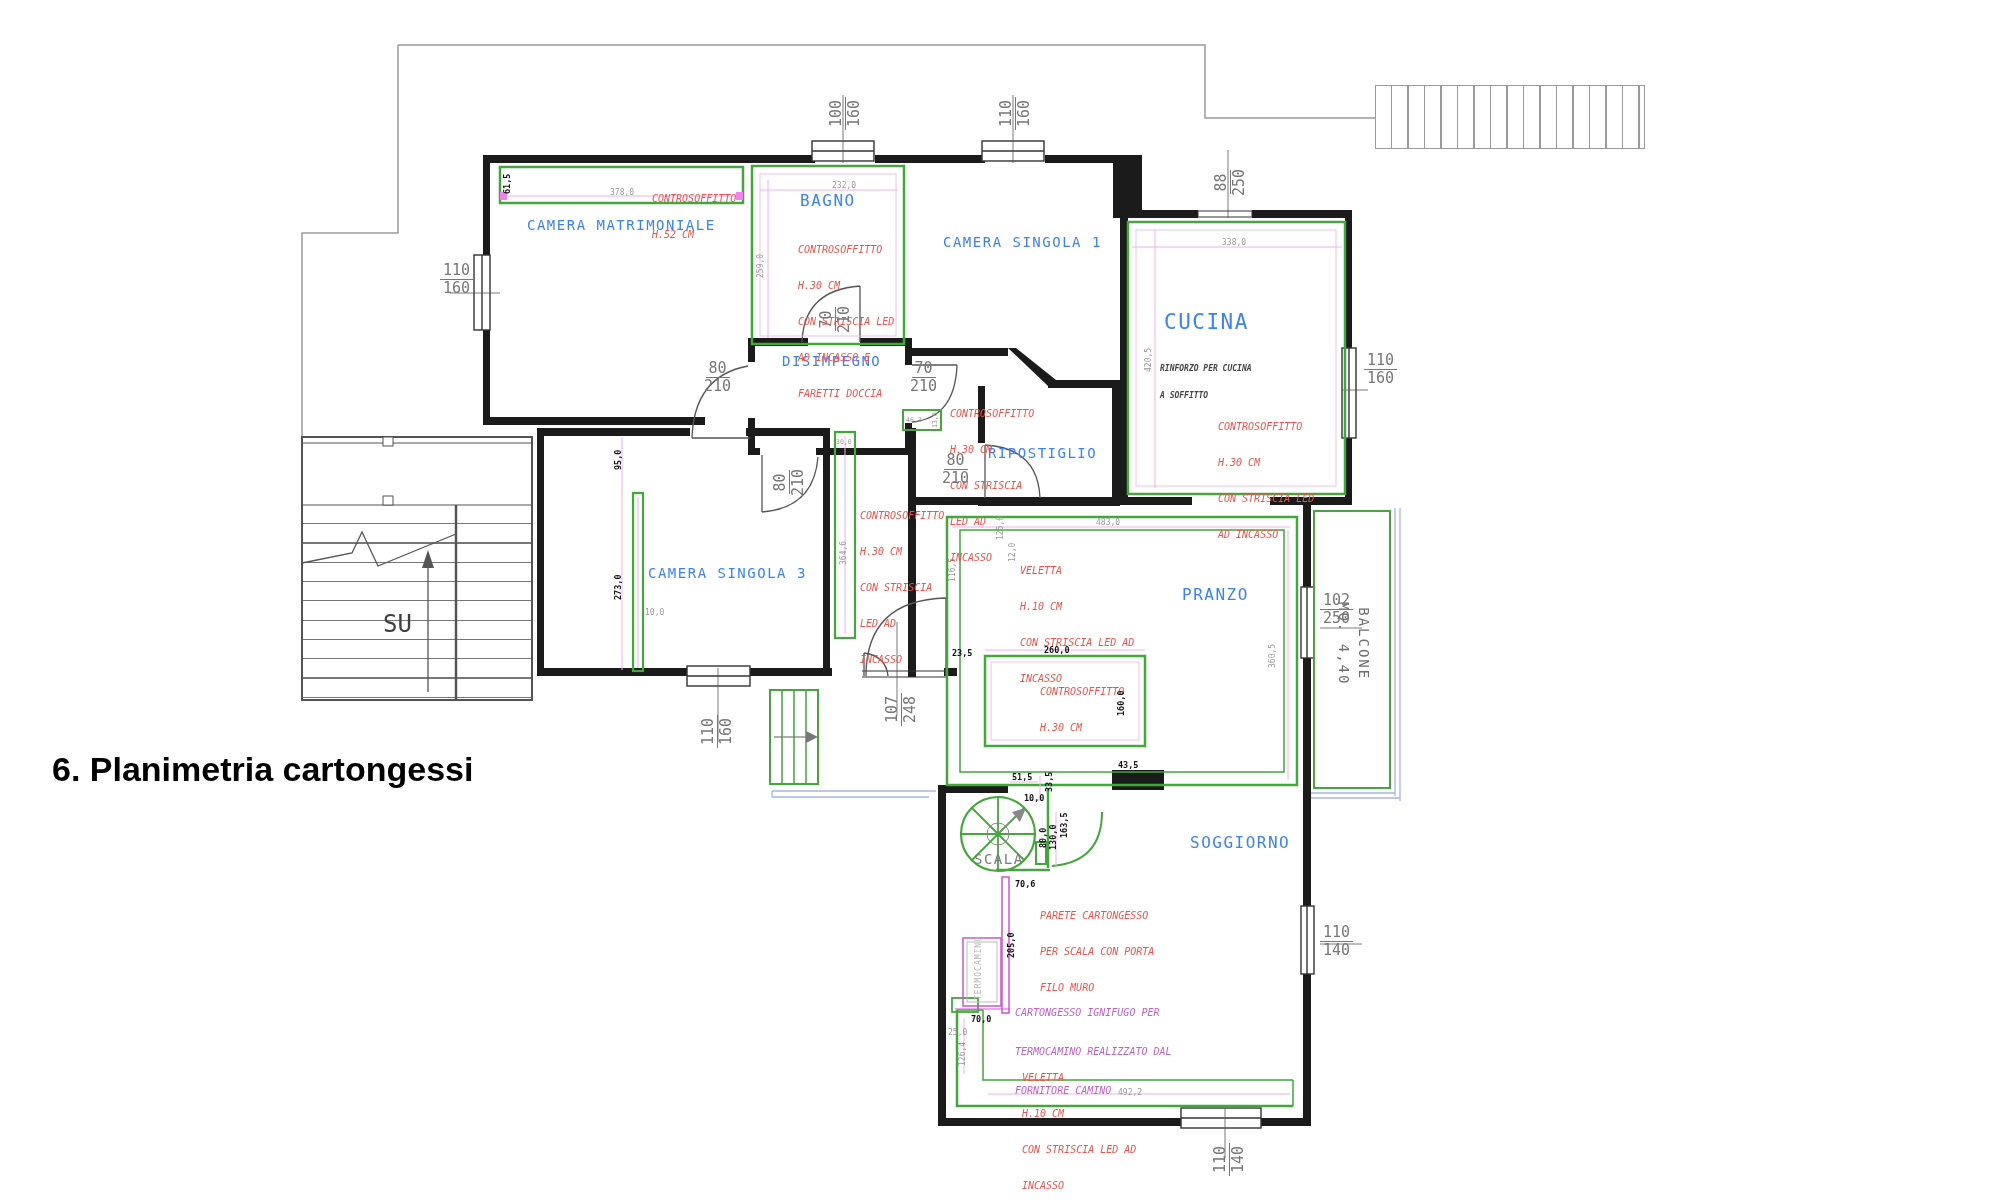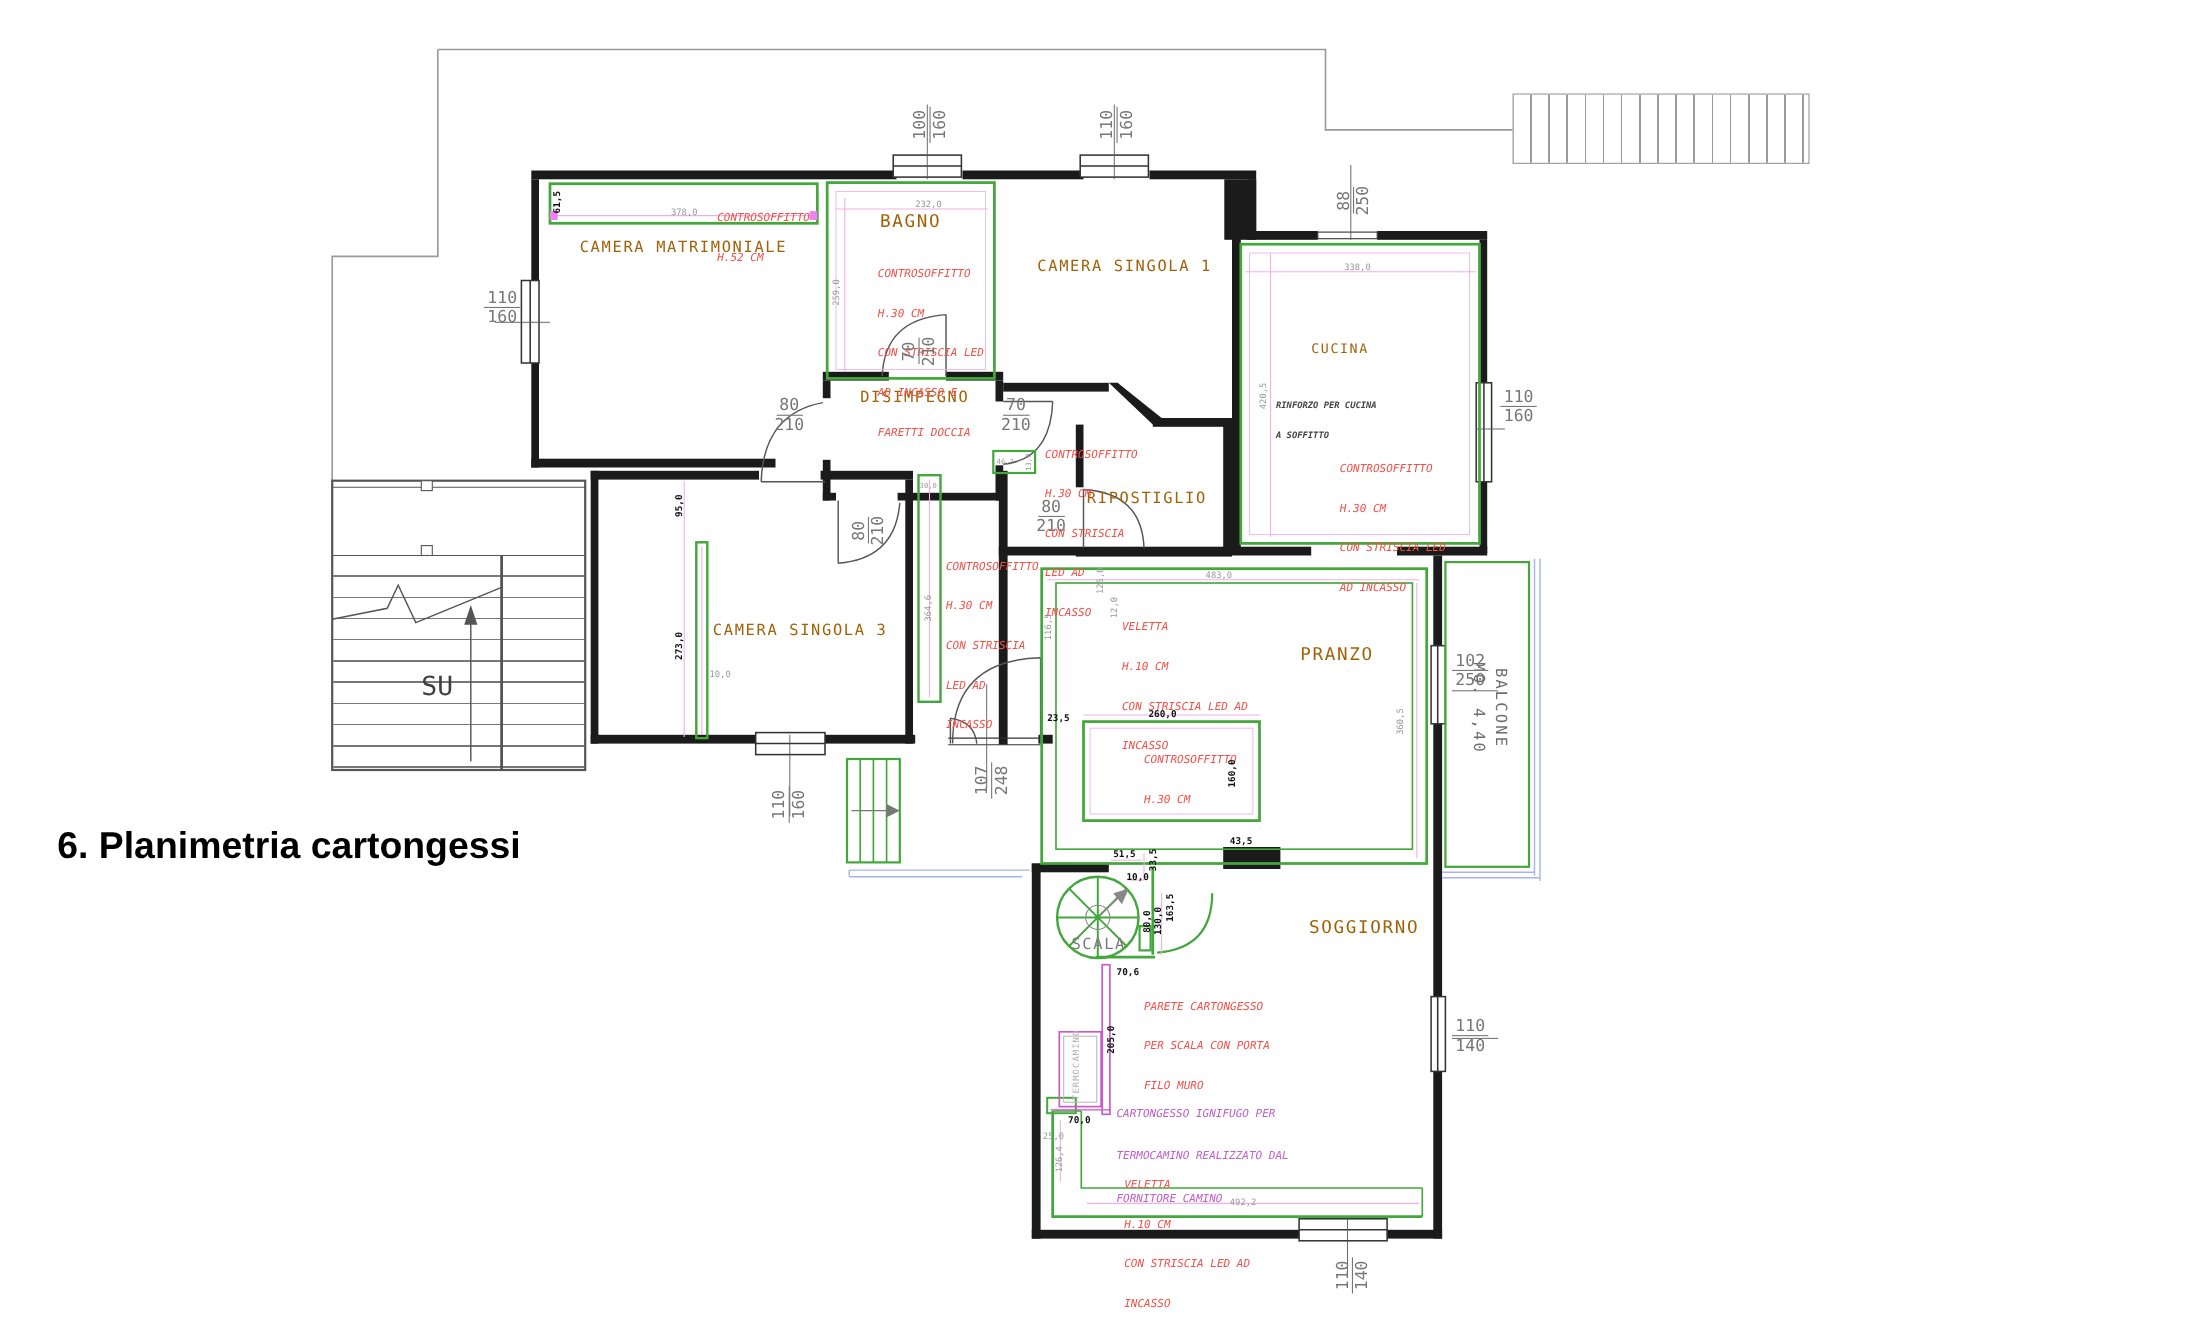--- a/index.html
+++ b/index.html
@@ -1,20 +1,20 @@
 <!DOCTYPE html>
 <html><head>
 <meta charset="utf-8">
 <style>
   html,body{margin:0;padding:0;background:#fff}
   #plan{position:relative;width:2000px;height:1200px;background:#fff;overflow:hidden;
         font-family:"DejaVu Sans Mono",monospace}
   #plan svg{position:absolute;left:0;top:0}
   .lbl{position:absolute;white-space:pre}
-  .room{font-size:14px;letter-spacing:1.5px;color:#a16207}
+  .room{font-size:14px;letter-spacing:1.5px;color:#3b82f6}
   .red{font-style:italic;font-size:10px;line-height:12px;color:#f0524a}
   .mag{font-style:italic;font-size:10px;line-height:13px;color:#c05fc9}
   .blk{font-style:italic;font-weight:bold;font-size:8px;line-height:9px;color:#444}
   .dimg{font-size:8px;color:#999}
   .dimb{font-weight:bold;font-size:8.5px;color:#111}
   .tiny{font-size:6.5px;color:#999}
   .frac{display:inline-flex;flex-direction:column;align-items:center;
         font-size:15px;color:#777;line-height:17px}
   .frac .ft{border-bottom:1.2px solid #777;padding:0 3px}
   .rot{transform:rotate(-90deg);transform-origin:0 0}
@@ -212,21 +212,21 @@
 
     <g stroke="#777" fill="none">
       <line x1="774" y1="737" x2="806" y2="737" stroke-width="1.2"></line>
       <polygon points="806,731 806,743 818,737" fill="#777" stroke="none"></polygon>
     </g>
   </svg>
 
   <div class="lbl room" style="left:527px;top:217px">CAMERA MATRIMONIALE</div>
   <div class="lbl room" style="left:800px;top:191px;font-size:16px">BAGNO</div>
   <div class="lbl room" style="left:943px;top:234px">CAMERA SINGOLA 1</div>
-  <div class="lbl room" style="left:1192px;top:310px;font-size:12px">CUCINA</div>
+  <div class="lbl room" style="left:1164px;top:310px;font-size:21px">CUCINA</div>
   <div class="lbl room" style="left:782px;top:353px">DISIMPEGNO</div>
   <div class="lbl room" style="left:988px;top:445px">RIPOSTIGLIO</div>
   <div class="lbl room" style="left:648px;top:565px">CAMERA SINGOLA 3</div>
   <div class="lbl room" style="left:1182px;top:585px;font-size:16px">PRANZO</div>
   <div class="lbl room" style="left:1190px;top:833px;font-size:16px">SOGGIORNO</div>
   <div class="lbl room" style="left:974px;top:851px;color:#7a7a7a">SCALA</div>
   <div class="lbl balcone rot90" style="left:1374px;top:602px"><div>BALCONE</div><div>MQ. 4,40</div></div>
   <div class="lbl termo rot" style="left:974px;top:1000px">TERMOCAMINO</div>
   <div class="lbl" style="left:383px;top:610px;font-size:24px;color:#404040">SU</div>
 

